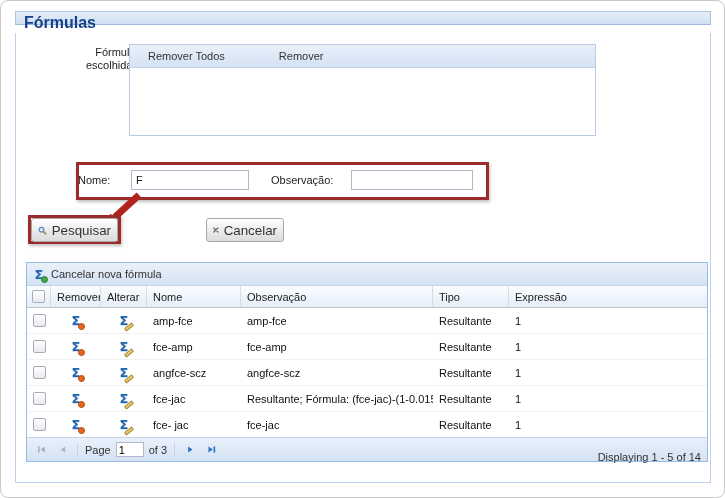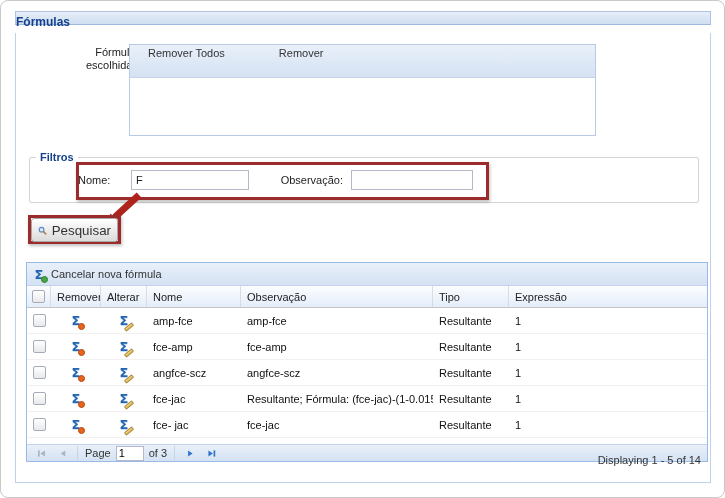--- a/index.html
+++ b/index.html
@@ -3,33 +3,33 @@
 <meta charset="utf-8">
 <style>
   * { margin:0; padding:0; box-sizing:border-box; }
   body { background:#fff; font-family:"Liberation Sans", sans-serif; }
   #screen { position:relative; width:725px; height:498px; background:#fff;
             border:1px solid #c9c9c9; border-radius:8px; overflow:hidden;
             font-size:11px; color:#333; }
 
   
   .window { position:absolute; left:14px; top:10px; width:696px; height:472px; }
-  .win-header { height:14px; line-height:21px; 
+  .win-header { height:14px; line-height:21px; padding-left:8px;
     background:linear-gradient(#e7eef8,#cfdef2);
     border:1px solid #aec5e2; border-bottom:1px solid #9cb8dc;
-    color:#15428b; font-weight:bold; font-size:12px; }
+    color:#15428b; font-weight:bold; font-size:16px; }
   .win-body { position:absolute; left:0; top:22px; right:0; bottom:0;
     background:#fff; border:1px solid #bcd2ec; border-top:none; }
 
   
   .chosen-label { position:absolute; left:30px; top:13px; width:95px;
     text-align:right; color:#222; line-height:13px; }
   .chosen-panel { position:absolute; left:113px; top:11px; width:467px; height:92px;
     border:1px solid #b9cbe4; background:#fff; }
-  .chosen-toolbar { height:33px; display:flex; align-items:flex-start;
+  .chosen-toolbar { height:23px; display:flex; align-items:center;
     background:linear-gradient(#e9f0fa,#d4e2f3);
     border-bottom:1px solid #c3d4ea; }
   .tb-item { color:#333; padding:2px 6px; cursor:default; }
   .tb-item:first-child { margin-left:12px; }
   .tb-item + .tb-item { margin-left:42px; }
 
   
   .filters { position:absolute; left:13px; top:118px; width:670px; height:52px;
     border:1px solid #d4d4d4; border-radius:2px; }
   .filters legend { color:#15428b; font-weight:bold; padding:0 4px; margin-left:6px; }
@@ -76,21 +76,21 @@
     font-size:13px; color:#2264b0; text-shadow:0 1px 0 #cfe0f2; line-height:1; }
   .badge { position:absolute; right:-1px; bottom:-1px; width:7px; height:7px;
     border-radius:50%; }
   .badge-green { background:#46a546; border:1px solid #2e7d32; }
   .badge-orange { background:#e8641c; border:1px solid #b34a10; }
   .pencil { position:absolute; right:-2px; bottom:0; width:10px; height:4px;
     background:linear-gradient(#f6dd8a,#d9ab35); border:1px solid #a8842a;
     transform:rotate(-40deg); border-radius:1px; }
 
   
-  .pager { position:absolute; left:0; right:0; bottom:0; height:17px;
+  .pager { position:absolute; left:0; right:0; bottom:0; height:24px;
     display:flex; align-items:center; gap:5px; padding:0 6px;
     background:linear-gradient(#e9f0fa,#d4e2f3); border-top:1px solid #c3d4ea; }
   .pgbtn { width:16px; height:16px; display:inline-flex; align-items:center;
     justify-content:center; }
   .pgsep { width:1px; height:14px; background:#c6d4e6; margin:0 2px; }
   .page-input { width:28px; height:15px; border:1px solid #b5b8c8; font-size:11px;
     padding:0 2px; font-family:"Liberation Sans", sans-serif; }
   .pager .spacer { flex:1; }
   .displaying { color:#333;margin-top:14px; }
 </style>
@@ -104,26 +104,23 @@
 
       <div class="chosen-label">Fórmulas escolhidas:</div>
       <div class="chosen-panel">
         <div class="chosen-toolbar">
           <span class="tb-item">Remover Todos</span>
           <span class="tb-item">Remover</span>
         </div>
         <div style="height:68px;"></div>
       </div>
 
-      <fieldset class="filters">
-        <legend>Filtros</legend>
-      </fieldset>
       <span class="field-label" style="left:62px; top:141px; width:42px; text-align:left; position:absolute;">Nome:</span>
       <input class="tf" style="left: 115px; top: 137px; width: 118px;" value="F">
-      <span class="field-label" style="left:255px; top:141px; width:72px; text-align:right; position:absolute;">Observação:</span>
+      <span class="field-label" style="left:255px; top:141px; width:72px; position:absolute;">Observação:</span>
       <input class="tf" style="left: 335px; top: 137px; width: 122px;" value="">
 
       <div class="red-rect" style="left:60px; top:129px; width:413px; height:38px;"></div>
 
       <svg class="annot-arrow" style="left:83px; top:158px;" width="46" height="42" viewBox="0 0 46 42">
         <line x1="40" y1="4" x2="16" y2="26" stroke="#ae231c" stroke-width="7"></line>
         <polygon points="6,36 21.5,32.5 11.5,22.5" fill="#ae231c"></polygon>
       </svg>
 
       <div class="red-rect" style="left:12px; top:182px; width:93px; height:29px;"></div>
@@ -133,20 +130,26 @@
           <line x1="10" y1="10" x2="14.2" y2="14.2" stroke="#a8865a" stroke-width="3" stroke-linecap="round"></line>
         </svg>
         <span>Pesquisar</span>
       </button>
       <button class="btn" style="left:113px; top:185px; width:66px;margin-top:44px;">
         <svg width="14" height="12" viewBox="0 0 16 14">
           <path d="M1.5 8 L5.5 12 L14.5 2" fill="none" stroke="#3aa23a" stroke-width="3.5" stroke-linecap="round" stroke-linejoin="round"></path>
         </svg>
         <span>Ok</span>
       </button>
+      <button class="btn" style="left:190px; top:185px; width:78px;">
+        <svg width="12" height="12" viewBox="0 0 14 14">
+          <path d="M2 2 L12 12 M12 2 L2 12" stroke="#6b6b6b" stroke-width="3.4" stroke-linecap="round"></path>
+        </svg>
+        <span>Cancelar</span>
+      </button>
 
       <div class="grid">
         <div class="grid-toolbar">
           <span class="sigma">
             <span class="sig">Σ</span>
               <i class="badge badge-green"></i>
           </span>
           <span>Cancelar nova fórmula</span>
         </div>
 

